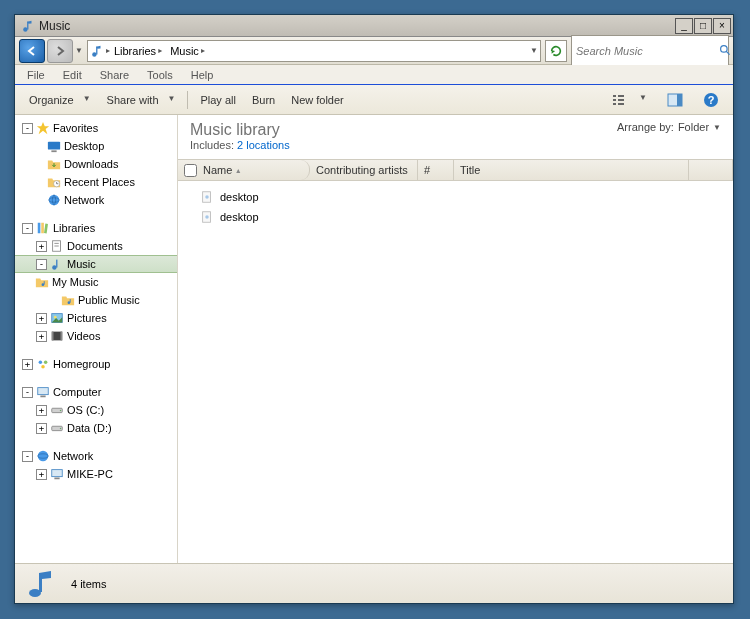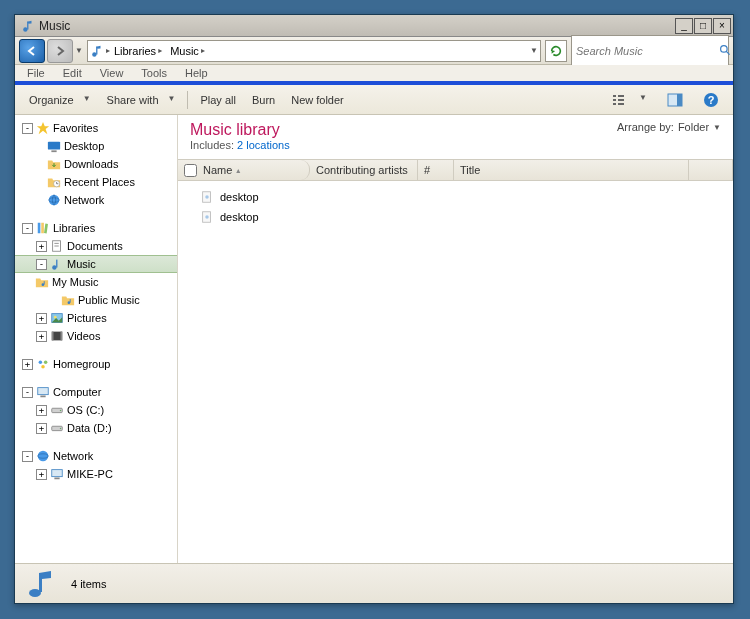--- a/index.html
+++ b/index.html
@@ -12,36 +12,36 @@
 .win-btn { width: 18px; height: 16px; background: #d4d0c8; border: 1px solid #555; display: flex; align-items: center; justify-content: center; font-family: Arial; font-size: 10px; line-height: 1; cursor: default; }
 .navbar { height: 28px; background: linear-gradient(#f2efe8,#e3dfd3); border-bottom: 1px solid #bcb8a8; display: flex; align-items: center; padding: 2px 4px; gap: 2px; }
 .nav-btn { width: 26px; height: 24px; border-radius: 3px; display: flex; align-items: center; justify-content: center; }
 .nav-back { background: radial-gradient(circle at 35% 35%,#5aa3e8,#1b5fa8); border: 1px solid #0a3a6a; }
 .nav-fwd { background: radial-gradient(circle at 35% 35%,#ddd,#bbb); border: 1px solid #999; }
 .address { flex: 1; height: 22px; background: #fff; border: 1px solid #9a968a; display: flex; align-items: center; padding: 0 2px; margin: 0 2px; }
 .crumb { padding: 0 4px; display: flex; align-items: center; gap: 2px; height: 100%; cursor: default; }
 .refresh { width: 22px; height: 22px; background: #fff; border: 1px solid #9a968a; display: flex; align-items: center; justify-content: center; }
 .search { width: 158px; height: 32px; background: #fff; border: 1px solid #9a968a; display: flex; align-items: center; padding: 0 4px; margin-left: 2px; }
 .search input { border: none; outline: none; flex: 1; font-size: 11px; color: #888; font-style: italic; }
-.menubar { height: 20px; background: #f2efe8; border-bottom: 4px solid #1d4ed8; display: flex; align-items: center; padding: 0 4px; gap: 2px; }
+.menubar { height: 20px; background: #f2efe8; border-bottom: 1px solid #1d4ed8; display: flex; align-items: center; padding: 0 4px; gap: 2px; }
 .menu-item { padding: 2px 8px; color: #555; cursor: default; }
 .cmdbar { height: 30px; background: linear-gradient(#f5f2ea,#ece8db); border-bottom: 1px solid #c8c4b4; display: flex; align-items: center; padding: 0 6px; }
 .cmd-btn { padding: 4px 8px; display: flex; align-items: flex-start; gap: 9px; cursor: default; color: #333; }
 .cmd-right { margin-left: auto; display: flex; gap: 4px; align-items: center; }
 .content { flex: 1; display: flex; overflow: hidden; background: #fff; }
 .sidebar { width: 163px; background: #fff; border-right: 1px solid #d8d4c8; overflow-y: auto; padding: 4px 0; }
 .tree-item { display: flex; align-items: center; padding: 2px 0; cursor: default; height: 18px; }
 .tree-item.selected { background: linear-gradient(#dce8d8,#cee0c8); border: 1px solid #a0c090; border-left: none; border-right: none; }
 .expander { width: 11px; height: 11px; border: 1px solid #888; background: #fff; display: flex; align-items: center; justify-content: center; font-size: 9px; line-height: 1; margin: 0 3px; flex-shrink: 0; font-family: monospace; }
 .tree-ico { width: 14px; height: 14px; margin-right: 3px; flex-shrink: 0; }
 .tree-lbl { white-space: nowrap; }
 .group-gap { height: 10px; }
 .main { flex: 1; display: flex; flex-direction: column; background: #fff; }
 .header-area { padding: 6px 12px 8px; display: flex; align-items: flex-start; }
-.lib-title { font-size: 16px; color: #be185d; }
+.lib-title { font-size: 16px; color: #737373; }
 .lib-sub { font-size: 11px; color: #555; }
 .lib-sub .loc { color: #0066cc; cursor: pointer; }
 .arrange { margin-left: auto; display: flex; align-items: center; gap: 4px; font-size: 11px; color: #444; }
 .cols { height: 22px; background: linear-gradient(#f2efe8,#e8e4d8); border-top: 1px solid #d0ccc0; border-bottom: 1px solid #d0ccc0; display: flex; }
 .col { border-right: 1px solid #d0ccc0; display: flex; align-items: center; padding: 0 6px; font-size: 11px; color: #333; cursor: default; }
 .col-name { width: 132px; border-radius: 9px; }
 .col-artists { width: 108px; }
 .col-album { width: 96px; }
 .col-num { width: 36px; }
 .col-title { flex: 1; }
@@ -120,21 +120,21 @@
             <circle cx="6" cy="6" r="4" stroke="#3b7fc4" stroke-width="1.5" fill="none"></circle>
             <line x1="9" y1="9" x2="13" y2="13" stroke="#3b7fc4" stroke-width="1.5"></line>
           </svg>
       </span>
     </div>
   </div>
 
   <div class="menubar">
     <span class="menu-item">File</span>
     <span class="menu-item">Edit</span>
-    <span class="menu-item">View</span>
+    <span class="menu-item">Share</span>
     <span class="menu-item">Tools</span>
     <span class="menu-item">Help</span>
   </div>
 
   <div class="cmdbar">
     <span class="cmd-btn">
         <span>Organize</span> 
         <span class="chev">▼</span>
       </span>
     <span class="cmd-btn">

